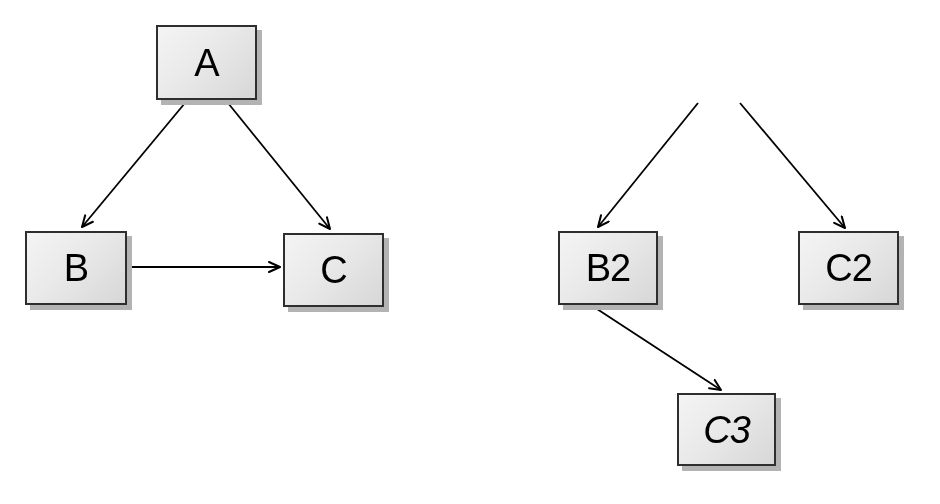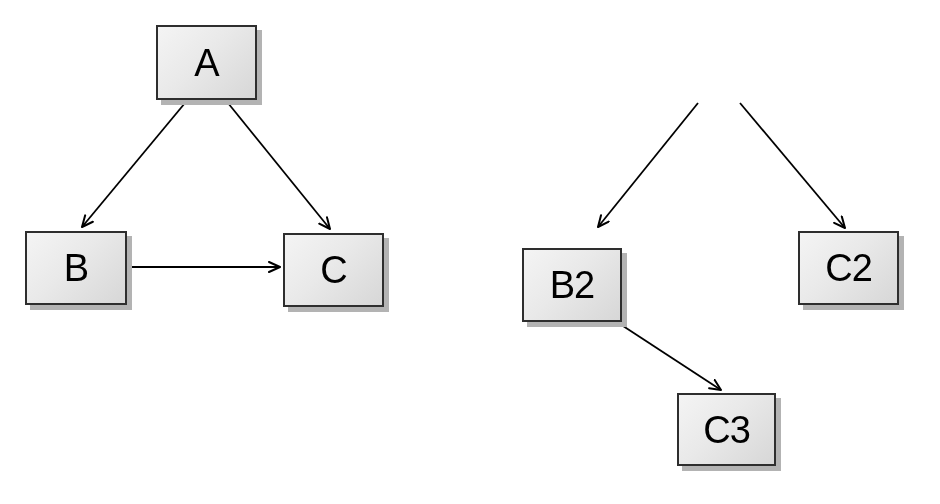--- a/index.html
+++ b/index.html
@@ -36,23 +36,23 @@
     font-size: 38px;
     line-height: 1;
     color: #000000;
     letter-spacing: -1px;
     user-select: none;
   }
   .node-a  { left: 156px; top: 25px;  width: 101px; height: 75px; }
   .node-b  { left: 25px;  top: 231px; width: 102px; height: 74px; }
   .node-c  { left: 283px; top: 233px; width: 101px; height: 74px; }
   .node-a2 { left: 668px; top: 25px;  width: 101px; height: 75px; }
-  .node-b2 { left: 522px; top: 231px; width: 100px; height: 74px; margin-top: 17px; }
+  .node-b2 { left: 558px; top: 231px; width: 100px; height: 74px; }
   .node-c2 { left: 798px; top: 231px; width: 101px; height: 74px; }
-  .node-c3 { left: 677px; top: 393px; width: 99px;  height: 73px; }
+  .node-c3 { left: 677px; top: 393px; width: 99px;  height: 73px; font-style: italic; }
   .edge {
     stroke: #000000;
     stroke-width: 1.8;
   }
 </style>
 </head>
 <body>
 
 <div class="canvas">
 

